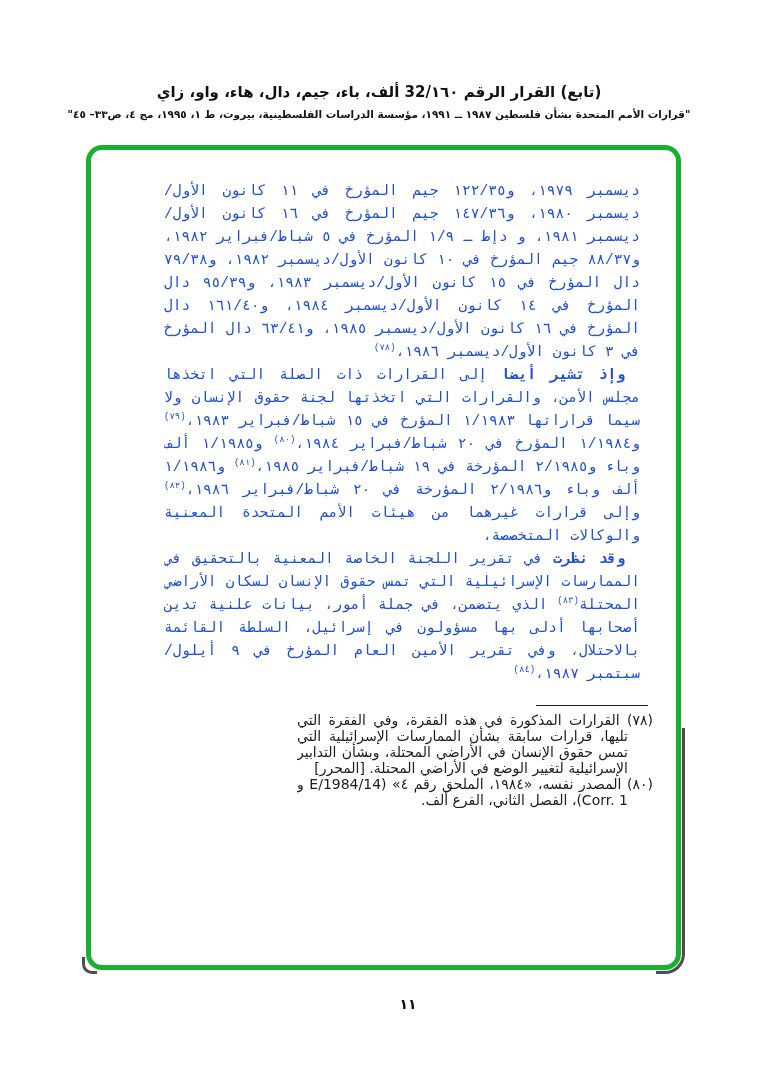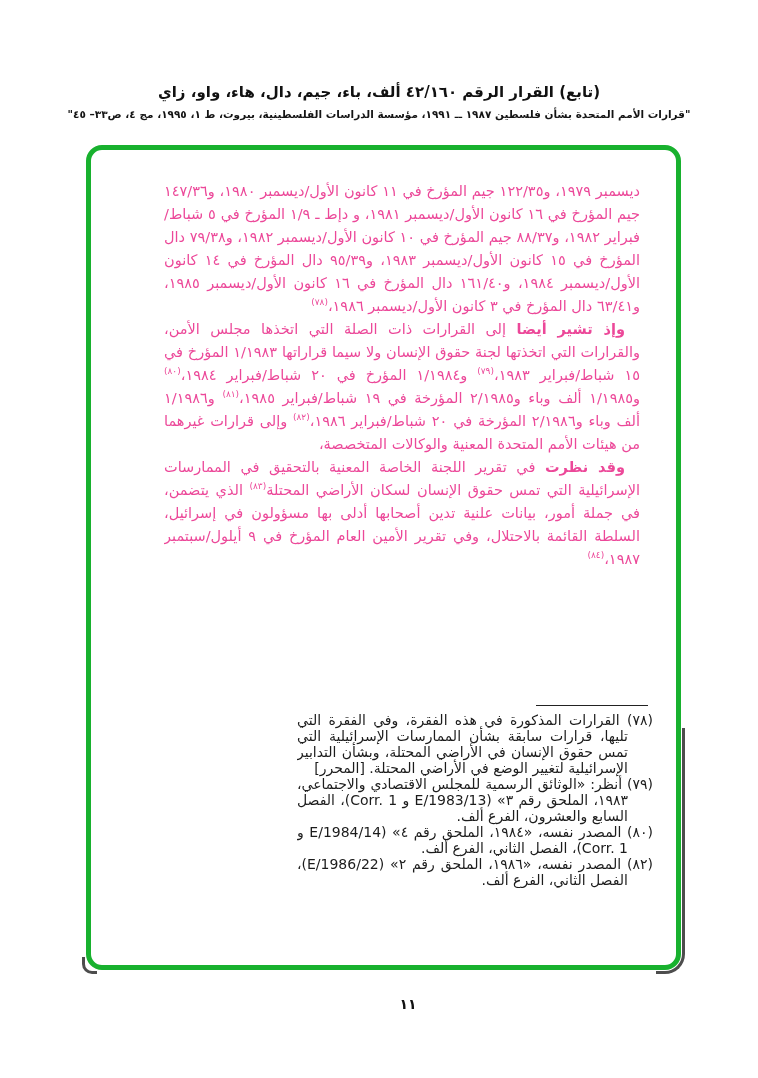--- a/index.html
+++ b/index.html
@@ -47,21 +47,22 @@
     width: 12px; height: 14px;
     border-left: 3px solid var(--shadow, #4d4d4d);
     border-bottom: 3px solid var(--shadow, #4d4d4d);
     border-bottom-left-radius: 10px;
   }
   .body-text {
     position: absolute; top: 30px; right: 36px;
     width: 476px; height: 522px; overflow: hidden;
     direction: rtl; text-align: justify;
     font-size: 14.5px; line-height: 23px;
-    color: #ec4899;
+    color: #1d4ed8;
+    font-family: Liberation Mono, monospace;
   }
   .para { margin: 0; }
   .para.indent { text-indent: 15px; }
   .bold { font-weight: bold; }
   sup.fnref {
     font-size: 9px; line-height: 0; vertical-align: 6px;
   }
   .fn-sep {
     position: absolute; top: 555px; right: 28px;
     width: 112px; height: 0;
@@ -79,31 +80,29 @@
   .page-number {
     position: absolute; top: 996px; left: 0; width: 100%;
     text-align: center; font-size: 14px; font-weight: bold;
     color: #111;
     margin-left: 29px;
   }
 </style>
 </head>
 <body>
 
-<div class="header-title">(تابع) القرار الرقم ٤٢/١٦٠ ألف، باء، جيم، دال، هاء، واو، زاي</div>
+<div class="header-title">(تابع) القرار الرقم 32/١٦٠ ألف، باء، جيم، دال، هاء، واو، زاي</div>
 <div class="header-source">"قرارات الأمم المتحدة بشأن فلسطين ١٩٨٧ ــ ١٩٩١، مؤسسة الدراسات الفلسطينية، بيروت، ط ١، ١٩٩٥، مج ٤، ص٣٣– ٤٥"</div>
 
 <div class="frame">
   <div class="body-text">
       <p class="para"><span>ديسمبر ١٩٧٩، و١٢٢/٣٥ جيم المؤرخ في ١١ كانون الأول/ديسمبر ١٩٨٠، و١٤٧/٣٦ جيم المؤرخ في ١٦ كانون الأول/ديسمبر ١٩٨١، و دإط ـ ١/٩ المؤرخ في ٥ شباط/فبراير ١٩٨٢، و٨٨/٣٧ جيم المؤرخ في ١٠ كانون الأول/ديسمبر ١٩٨٢، و٧٩/٣٨ دال المؤرخ في ١٥ كانون الأول/ديسمبر ١٩٨٣، و٩٥/٣٩ دال المؤرخ في ١٤ كانون الأول/ديسمبر ١٩٨٤، و١٦١/٤٠ دال المؤرخ في ١٦ كانون الأول/ديسمبر ١٩٨٥، و٦٣/٤١ دال المؤرخ في ٣ كانون الأول/ديسمبر ١٩٨٦،</span><sup class="fnref">(٧٨)</sup></p>
       <p class="para indent"><span class="bold">وإذ تشير أيضا</span><span> إلى القرارات ذات الصلة التي اتخذها مجلس الأمن، والقرارات التي اتخذتها لجنة حقوق الإنسان ولا سيما قراراتها ١/١٩٨٣ المؤرخ في ١٥ شباط/فبراير ١٩٨٣،</span><sup class="fnref">(٧٩)</sup><span> و١/١٩٨٤ المؤرخ في ٢٠ شباط/فبراير ١٩٨٤،</span><sup class="fnref">(٨٠)</sup><span> و١/١٩٨٥ ألف وباء و٢/١٩٨٥ المؤرخة في ١٩ شباط/فبراير ١٩٨٥،</span><sup class="fnref">(٨١)</sup><span> و١/١٩٨٦ ألف وباء و٢/١٩٨٦ المؤرخة في ٢٠ شباط/فبراير ١٩٨٦،</span><sup class="fnref">(٨٢)</sup><span> وإلى قرارات غيرهما من هيئات الأمم المتحدة المعنية والوكالات المتخصصة،</span></p>
       <p class="para indent"><span class="bold">وقد نظرت</span><span> في تقرير اللجنة الخاصة المعنية بالتحقيق في الممارسات الإسرائيلية التي تمس حقوق الإنسان لسكان الأراضي المحتلة</span><sup class="fnref">(٨٣)</sup><span> الذي يتضمن، في جملة أمور، بيانات علنية تدين أصحابها أدلى بها مسؤولون في إسرائيل، السلطة القائمة بالاحتلال، وفي تقرير الأمين العام المؤرخ في ٩ أيلول/سبتمبر ١٩٨٧،</span><sup class="fnref">(٨٤)</sup></p>
     </div>
   <div class="fn-sep"></div>
   <div class="footnotes">
       <p class="fn"><span class="fn-num">(٧٨) </span><span>القرارات المذكورة في هذه الفقرة، وفي الفقرة التي تليها، قرارات سابقة بشأن الممارسات الإسرائيلية التي تمس حقوق الإنسان في الأراضي المحتلة، وبشأن التدابير الإسرائيلية لتغيير الوضع في الأراضي المحتلة. [المحرر]</span></p>
-      <p class="fn"><span class="fn-num">(٧٩) </span><span>أنظر: «الوثائق الرسمية للمجلس الاقتصادي والاجتماعي، ١٩٨٣، الملحق رقم ٣» (E/1983/13 و Corr. 1)، الفصل السابع والعشرون، الفرع ألف.</span></p>
       <p class="fn"><span class="fn-num">(٨٠) </span><span>المصدر نفسه، «١٩٨٤، الملحق رقم ٤» (E/1984/14 و Corr. 1)، الفصل الثاني، الفرع ألف.</span></p>
-      <p class="fn"><span class="fn-num">(٨٢) </span><span>المصدر نفسه، «١٩٨٦، الملحق رقم ٢» (E/1986/22)، الفصل الثاني، الفرع ألف.</span></p>
     </div>
 </div>
 
 <div class="page-number">١١</div>
 
 </body></html>

